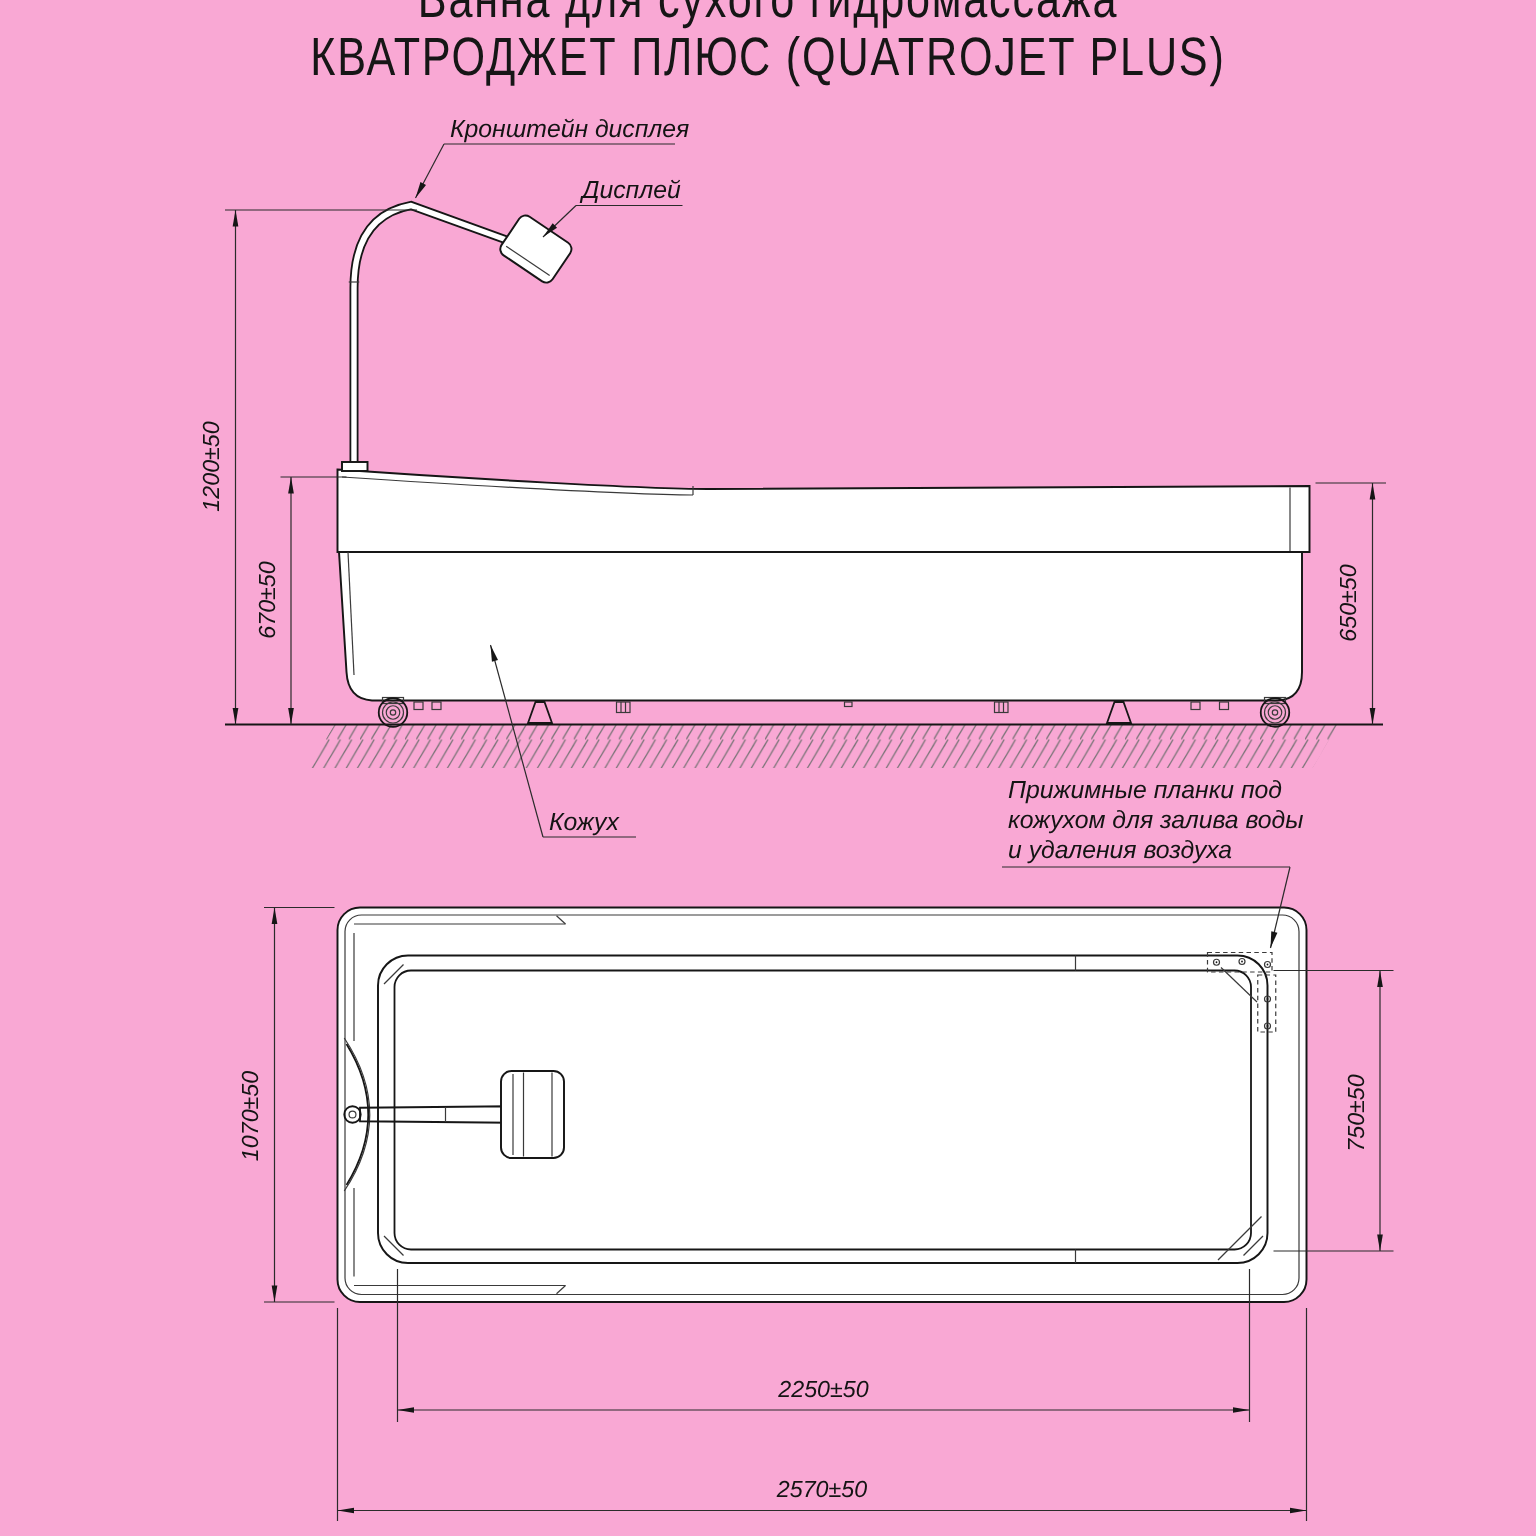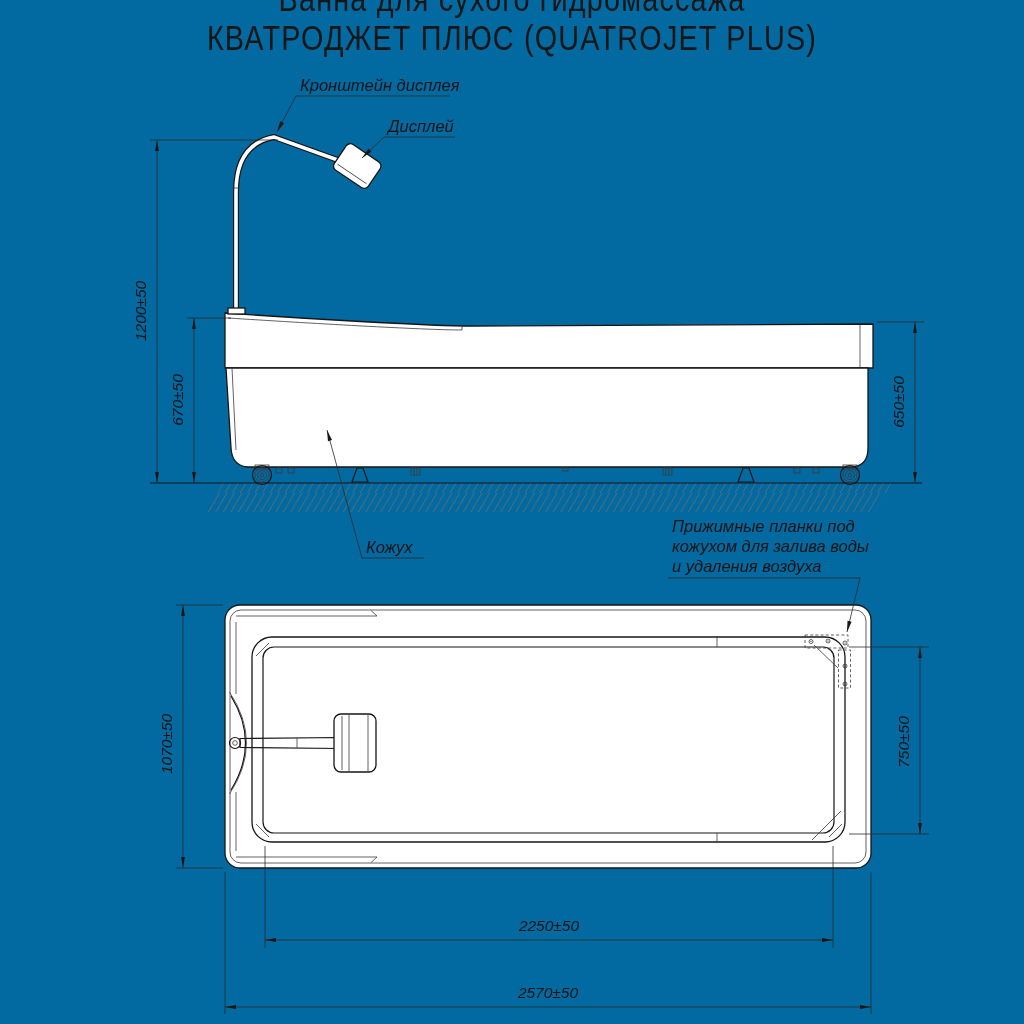--- a/index.html
+++ b/index.html
@@ -1,16 +1,16 @@
 <!DOCTYPE html>
 <html><head>
 <meta charset="utf-8">
 <style>
   html,body{margin:0;padding:0;background:#fff;}
-  .page{position:relative;width:1024px;height:1024px;background:#0369a1;overflow:hidden;}
+  .page{position:relative;width:1024px;height:1024px;background:#f9a8d4;overflow:hidden;}
   svg{display:block;}
   .title-line{font-family:"Liberation Sans",sans-serif;fill:#161616;letter-spacing:1.5px;}
   .lbl{font:italic 16.5px "Liberation Sans",sans-serif;fill:#141414;}
   .dim{font:italic 15.5px "Liberation Sans",sans-serif;fill:#141414;}
   .outline{fill:#ffffff;stroke:#161616;stroke-width:1.3;}
   .line{fill:none;stroke:#161616;stroke-width:1.2;}
   .thin{fill:none;stroke:#3a3a3a;stroke-width:0.8;}
   .dimline{fill:none;stroke:#2b2b2b;stroke-width:0.8;}
   .arrow{fill:#161616;stroke:none;}
   .dashed{fill:none;stroke:#3a3a3a;stroke-width:0.8;stroke-dasharray:3 2.2;}

